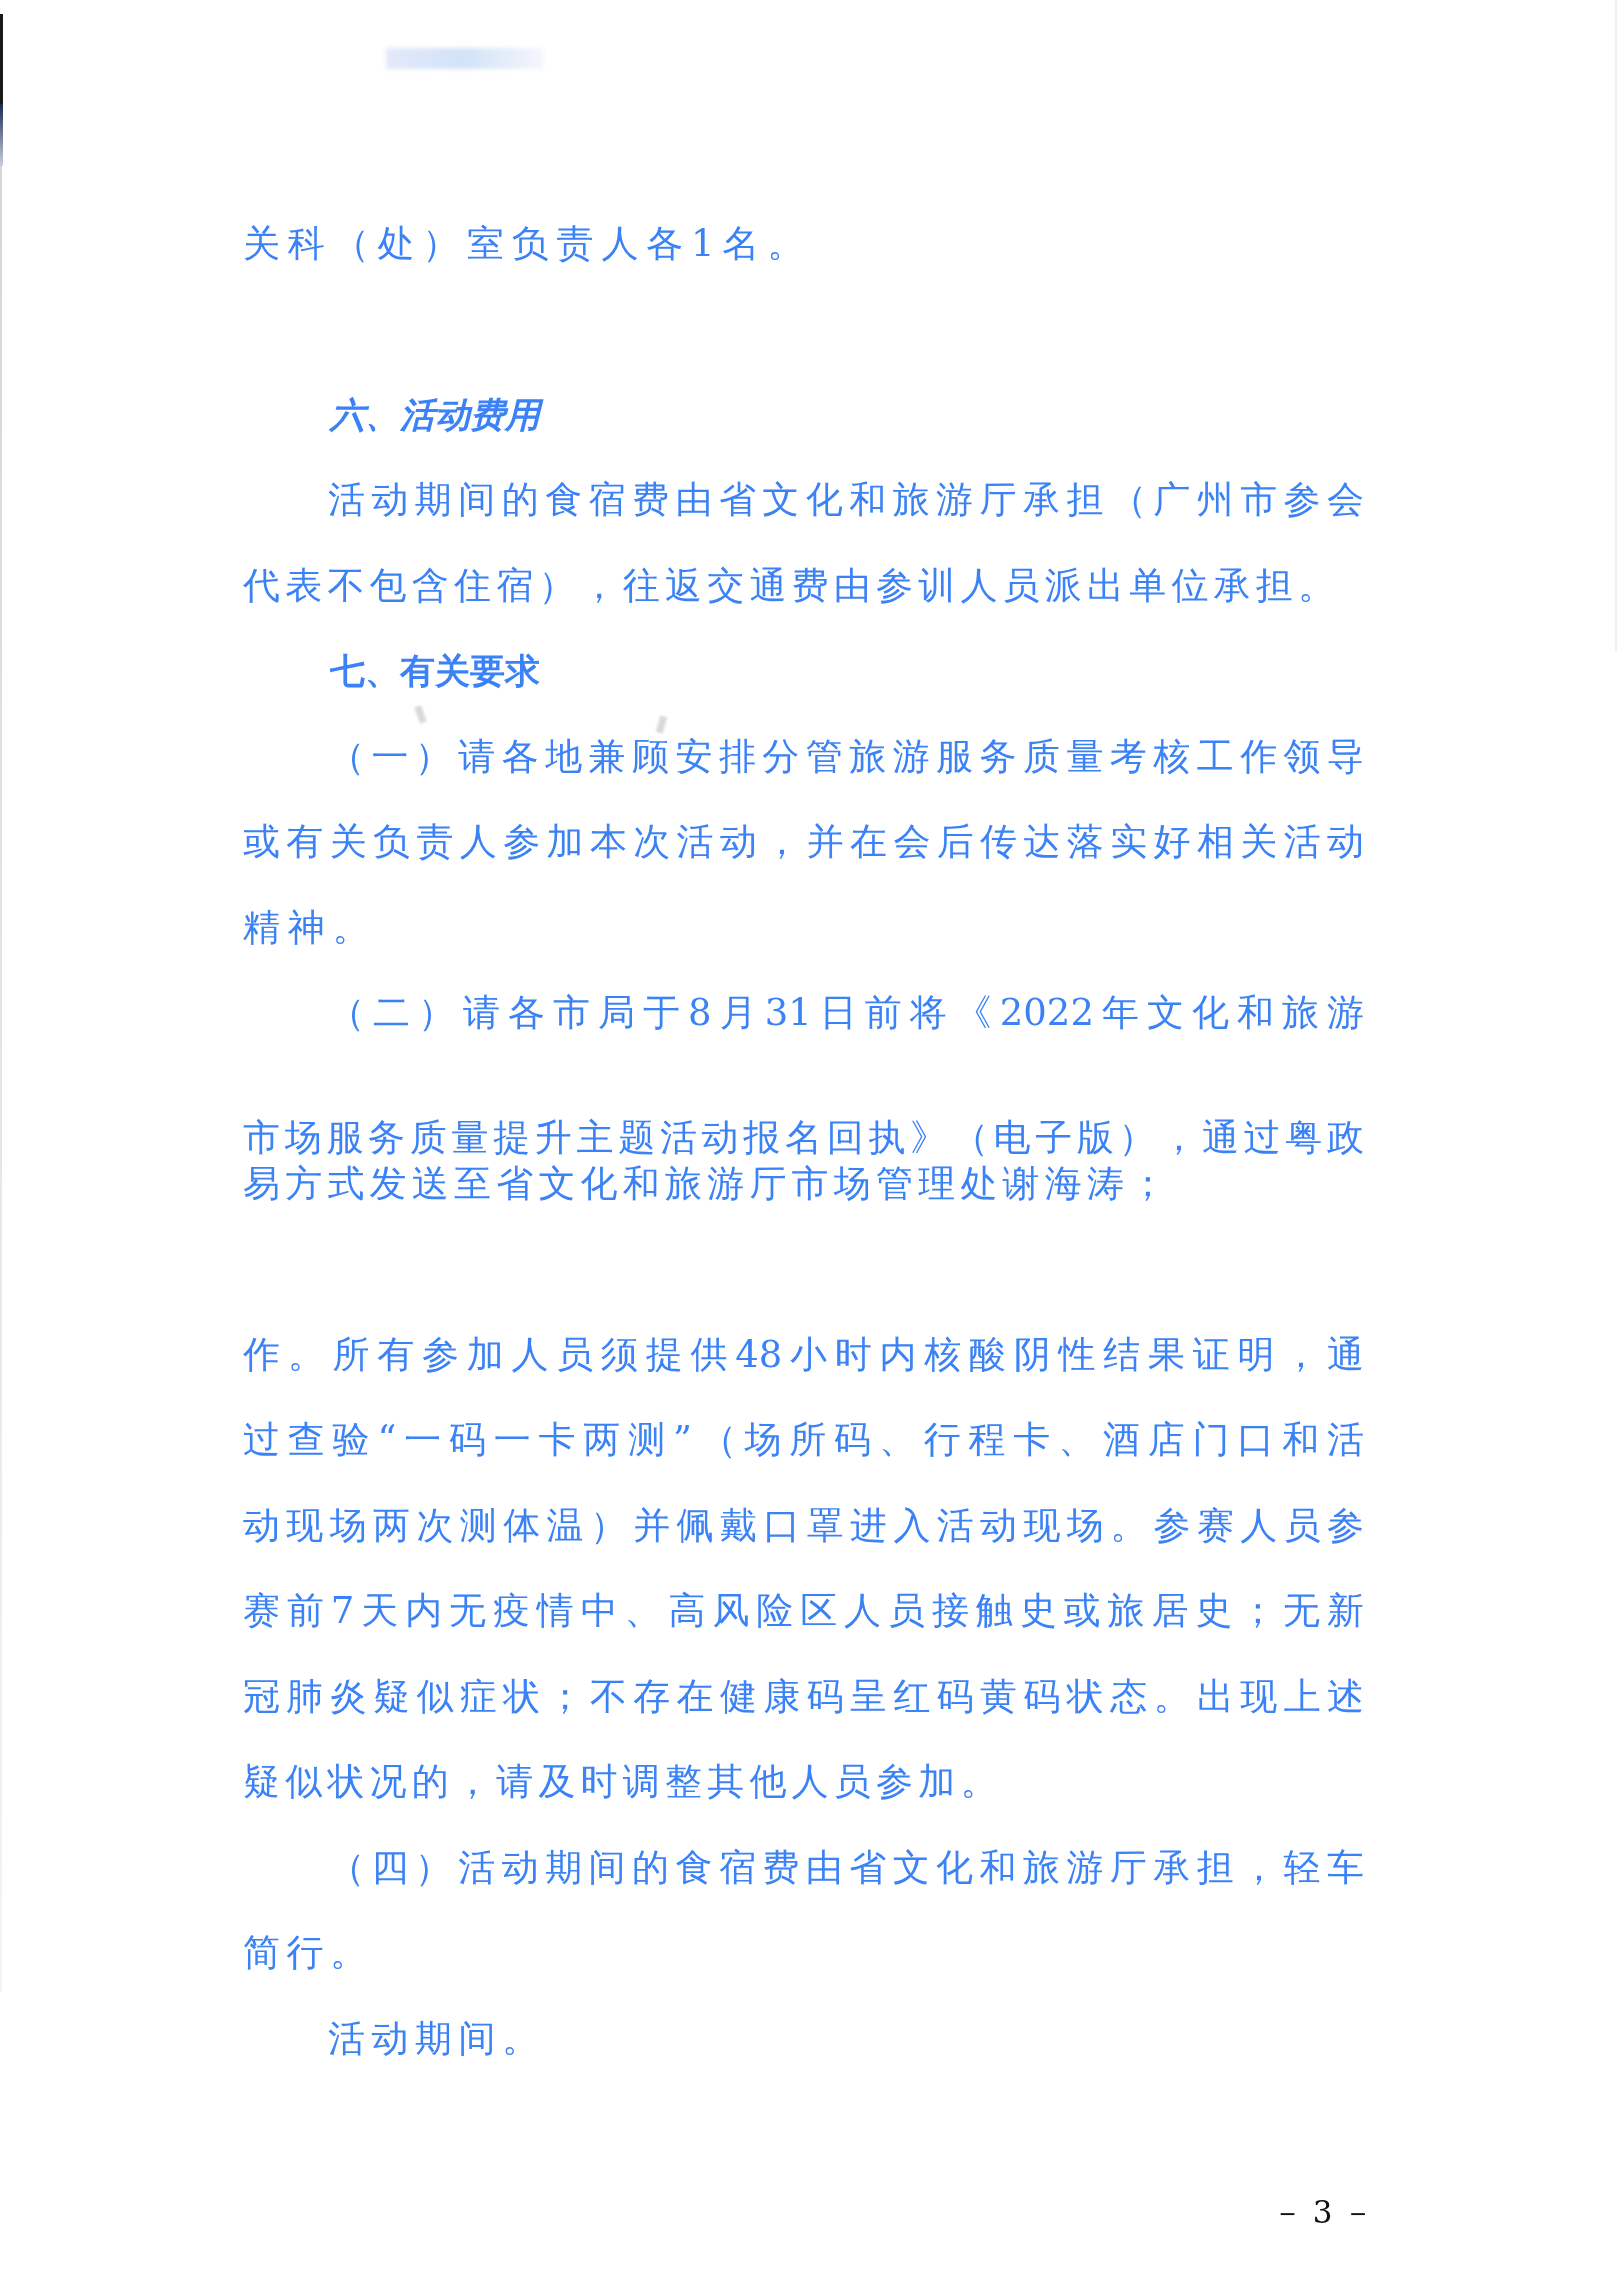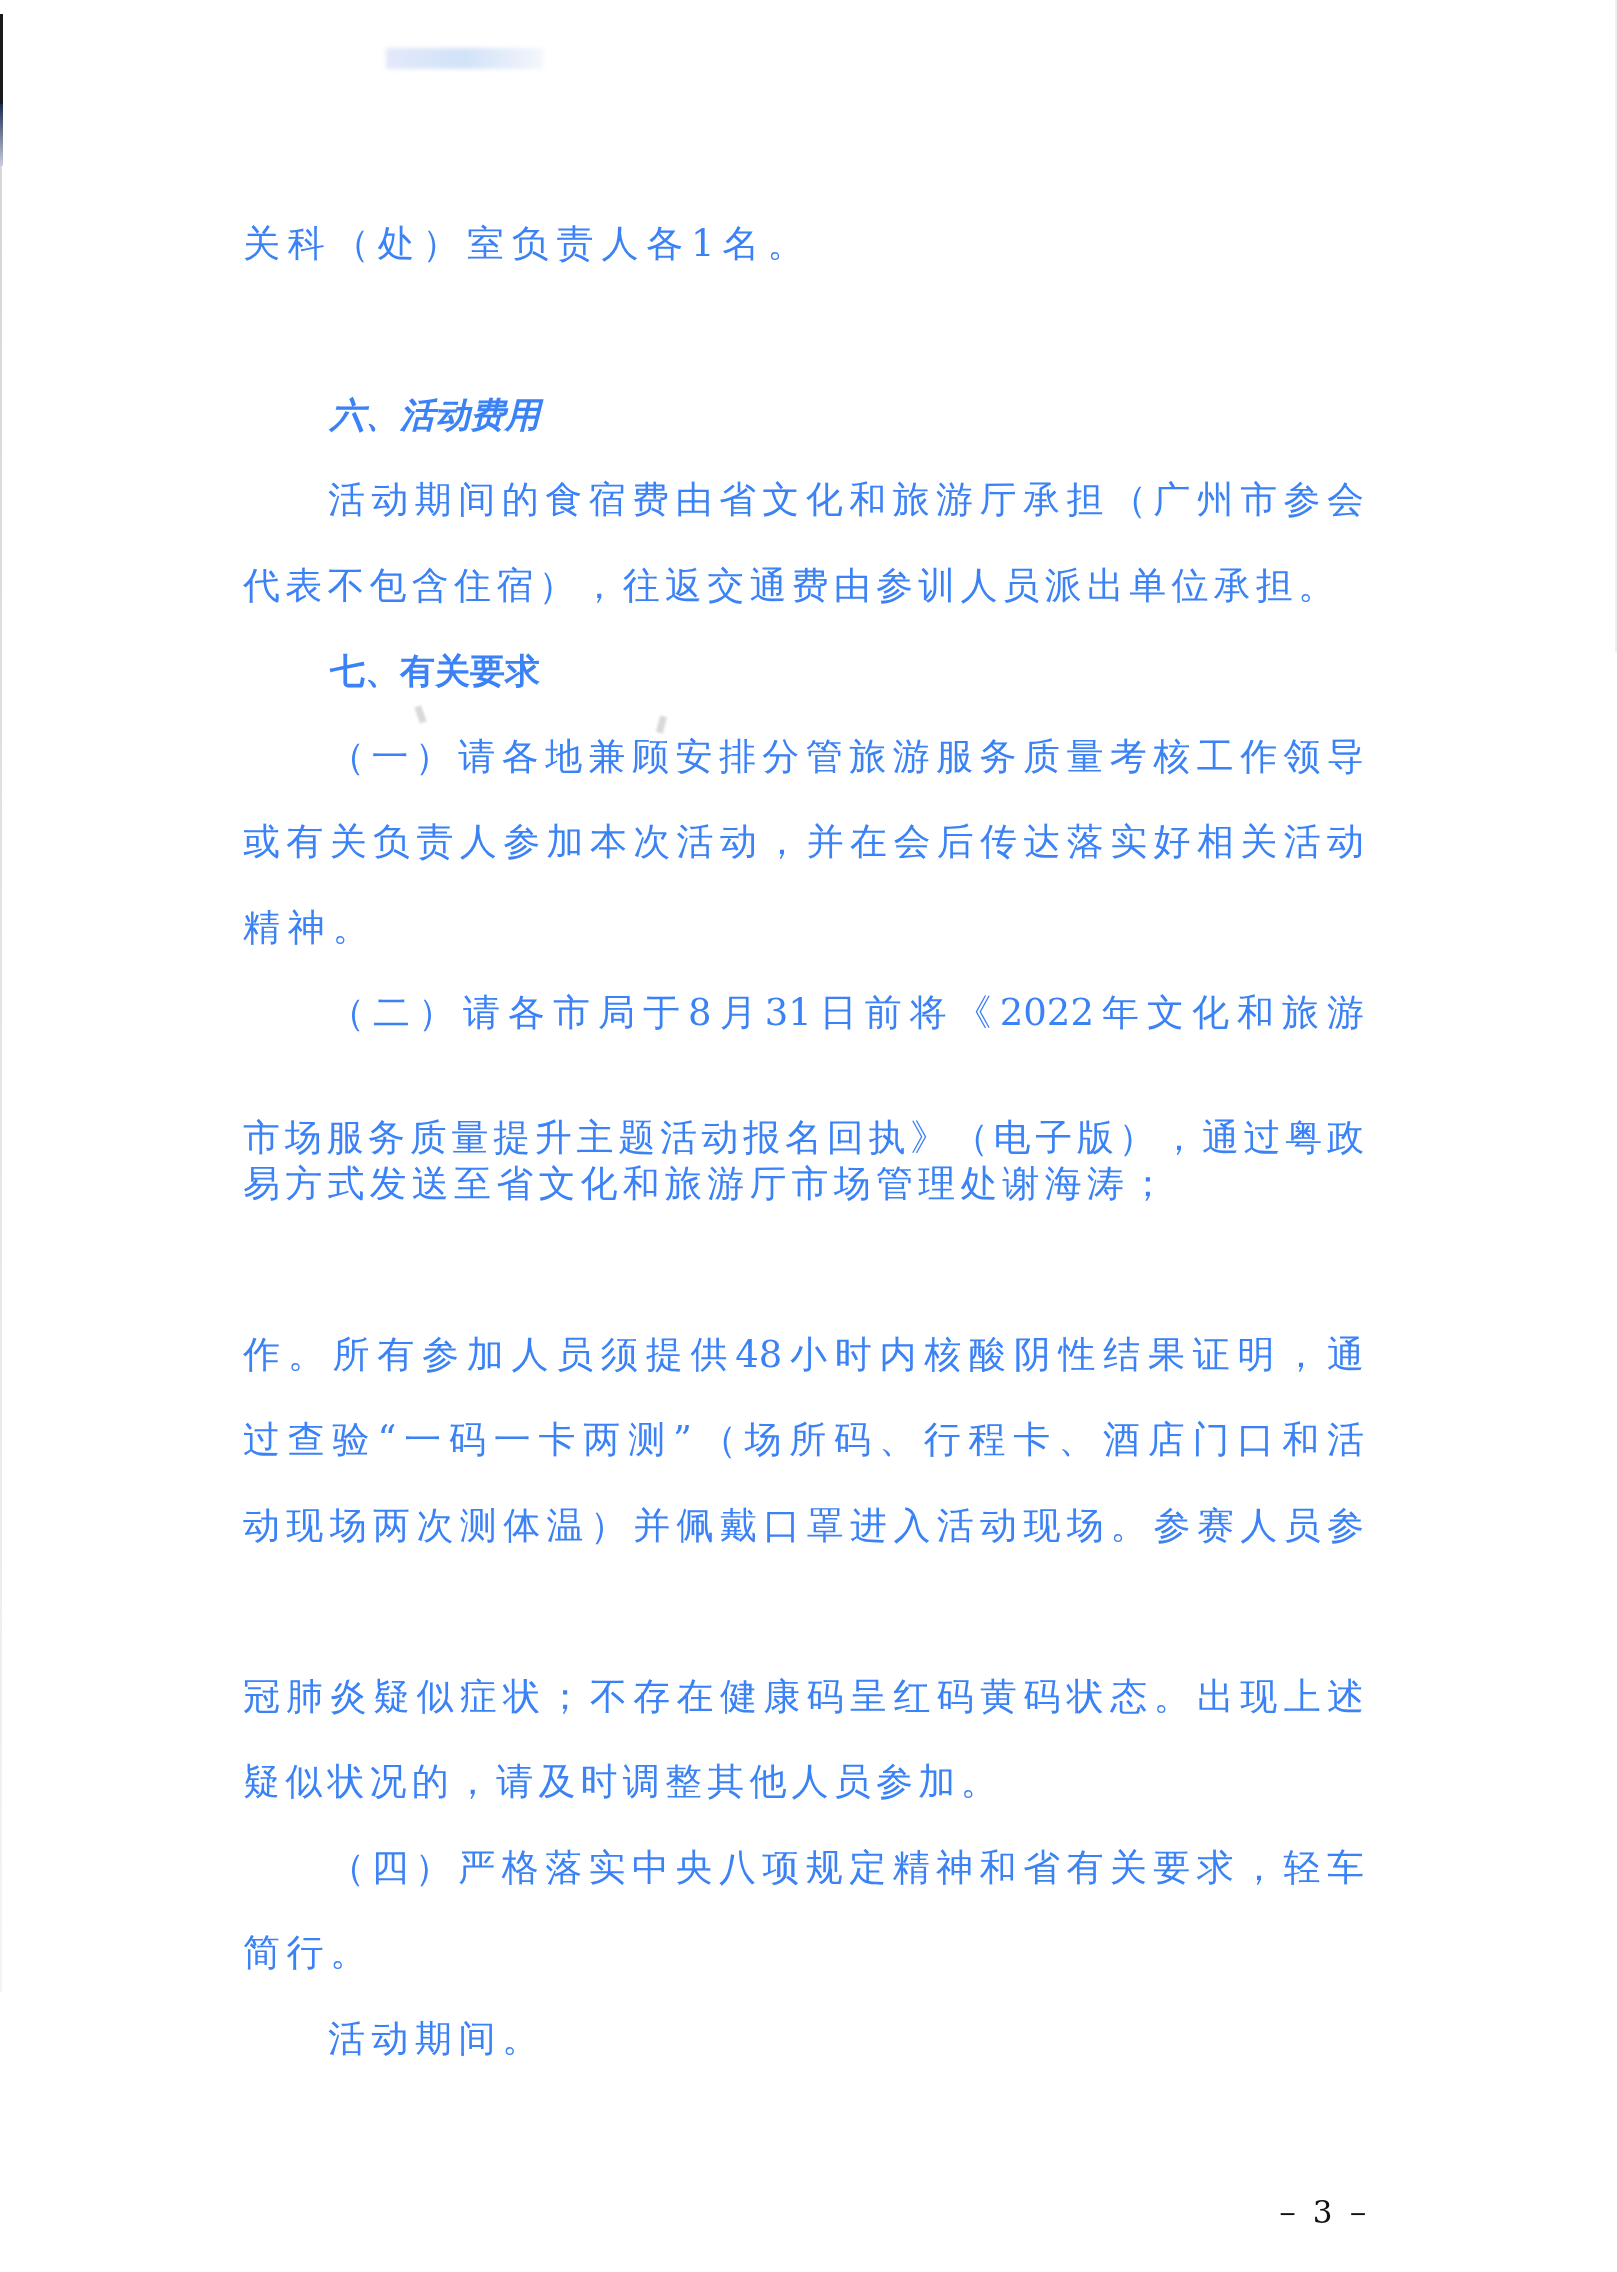--- a/index.html
+++ b/index.html
@@ -40,21 +40,22 @@
   <div class="line heading" style="top:650px;">七、有关要求</div>
   <div class="line indent justify" style="top:736px;">（一）请各地兼顾安排分管旅游服务质量考核工作领导</div>
   <div class="line justify" style="top:821px;">或有关负责人参加本次活动，并在会后传达落实好相关活动</div>
   <div class="line" style="top:907px; letter-spacing:7.8px;">精神。</div>
   <div class="line indent justify" style="top:992px;">（二）请各市局于8月31日前将《2022年文化和旅游</div>
   <div class="line justify" style="top:1078px;margin-top:39px;">市场服务质量提升主题活动报名回执》（电子版），通过粤政</div>
   <div class="line" style="top:1163px; letter-spacing:5.2px;">易方式发送至省文化和旅游厅市场管理处谢海涛；</div>
   <div class="line justify" style="top:1334px;">作。所有参加人员须提供48小时内核酸阴性结果证明，通</div>
   <div class="line justify" style="top:1419px;">过查验“一码一卡两测”（场所码、行程卡、酒店门口和活</div>
   <div class="line justify" style="top:1505px;">动现场两次测体温）并佩戴口罩进入活动现场。参赛人员参</div>
+  <div class="line justify" style="top:1590px;">赛前7天内无疫情中、高风险区人员接触史或旅居史；无新</div>
   <div class="line justify" style="top:1676px;">冠肺炎疑似症状；不存在健康码呈红码黄码状态。出现上述</div>
   <div class="line" style="top:1761px; letter-spacing:5.2px;">疑似状况的，请及时调整其他人员参加。</div>
-  <div class="line indent justify" style="top:1847px;">（四）严格落实中央八项规定精神和省有关要求，轻车</div>
+  <div class="line indent justify" style="top:1847px;">（四）活动期间的食宿费由省文化和旅游厅承担，轻车</div>
   <div class="line" style="top:1932px; letter-spacing:6.5px;">简行。</div>
   <div class="line indent" style="top:2018px; letter-spacing:6.5px;">活动期间。</div>
 
   <div class="page-number">－ 3 －</div>
 </div>
 
 
 </body></html>

